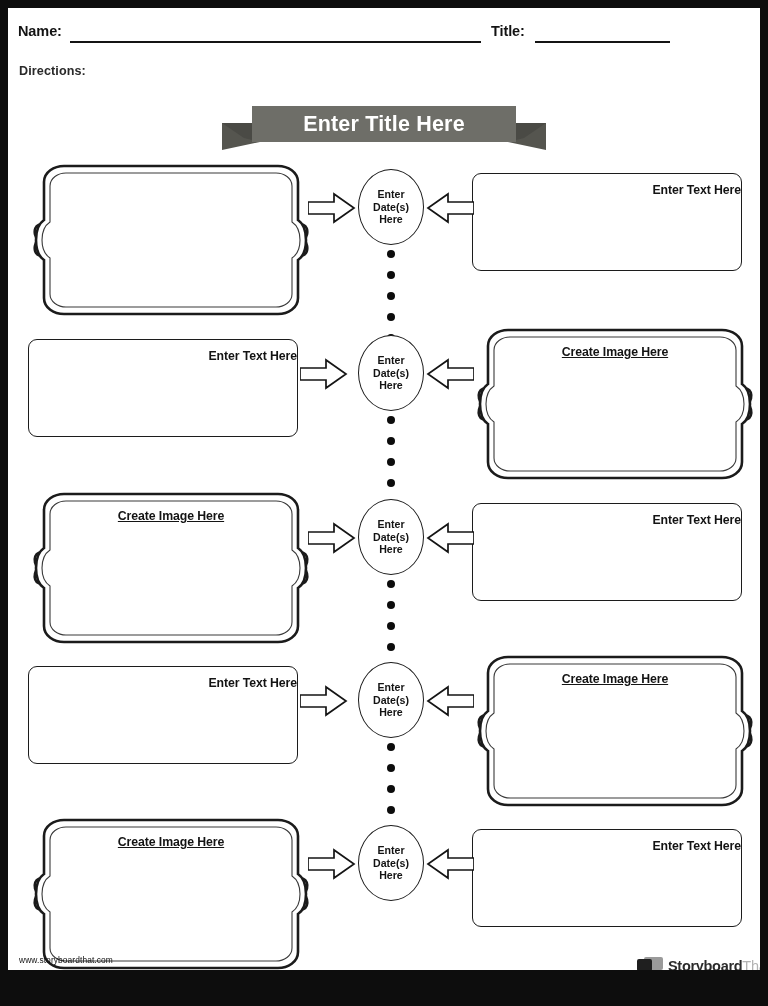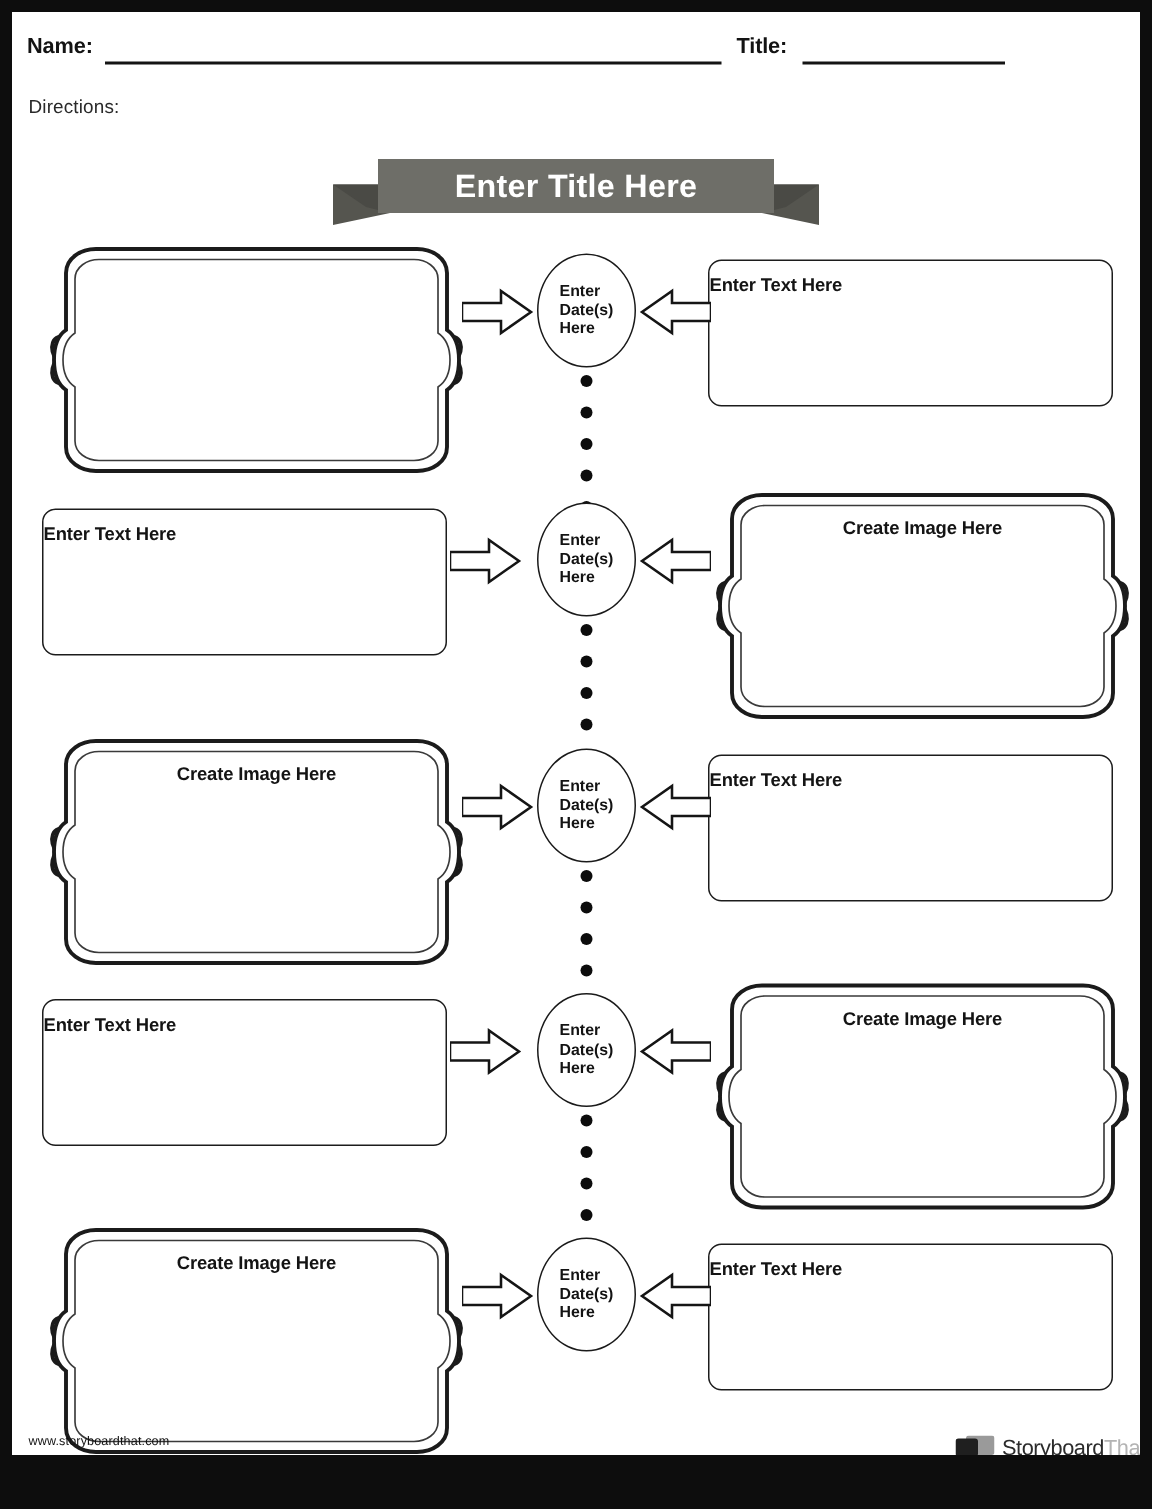--- a/index.html
+++ b/index.html
@@ -60,20 +60,21 @@
     width: 135px; height: 0;
     border-bottom: 2.1px solid #141414;
   }
 
   #directions-label {
     position: absolute;
     left: 11px; top: 56px;
     font-size: 12.6px;
     color: #2a2a2a;
     letter-spacing: 0.1px;
+    font-weight: bold;
   }
 
   
   #banner {
     position: absolute;
     left: 206px;
     top: 98px;
     width: 340px;
     height: 44px;
   }
@@ -101,58 +102,59 @@
   .textbox {
     position: absolute;
     background: #ffffff;
     border: 1.4px solid #1c1c1c;
     border-radius: 9px;
   }
   .textbox .boxlabel {
     position: absolute;
     left: 0; right: 0;
     top: 9px;
-    text-align: left;
+    text-align: right;
     font-size: 12.3px;
     font-weight: bold;
     color: #141414;
     letter-spacing: -0.1px;
   }
 
   
   .imgframe {
     position: absolute;
   }
   .imgframe svg { display: block; }
   .imgframe .boxlabel {
     position: absolute;
     left: 0; right: 0;
     top: 21px;
     text-align: center;
     font-size: 12.3px;
     font-weight: bold;
     color: #141414;
     letter-spacing: -0.1px;
+    text-decoration: underline;
   }
 
   
   .datecircle {
     position: absolute;
     width: 66px;
     height: 76px;
     border: 1.5px solid #1a1a1a;
     border-radius: 50%;
     background: #ffffff;
     display: flex;
     align-items: center;
     justify-content: center;
     z-index: 6;
   }
   .datecircle .dctext {
-    text-align: left;
+    text-align: center;
     font-size: 10.6px;
     font-weight: bold;
     color: #131313;
     line-height: 1.17;
   }
 
   
   .arrow {
     position: absolute;
     z-index: 4;
@@ -191,21 +193,21 @@
     display: flex;
     align-items: center;
     gap: 5px;
   }
   #logo-mark { width: 26px; height: 19px; }
   #logo-text {
     font-size: 14.5px;
     letter-spacing: -0.3px;
     white-space: nowrap;
   }
-  #logo-text .dark { color: #2b2b2b; font-weight: normal; }
+  #logo-text .dark { color: #2b2b2b; font-weight: bold; }
   #logo-text .light { color: #b3b3b3; font-weight: normal; }
 </style>
 </head>
 <body>
 
 <div id="page">
   <div id="sheet">
 
     <div id="header-row">
       <span class="hdr-label" id="name-label">Name:</span>

